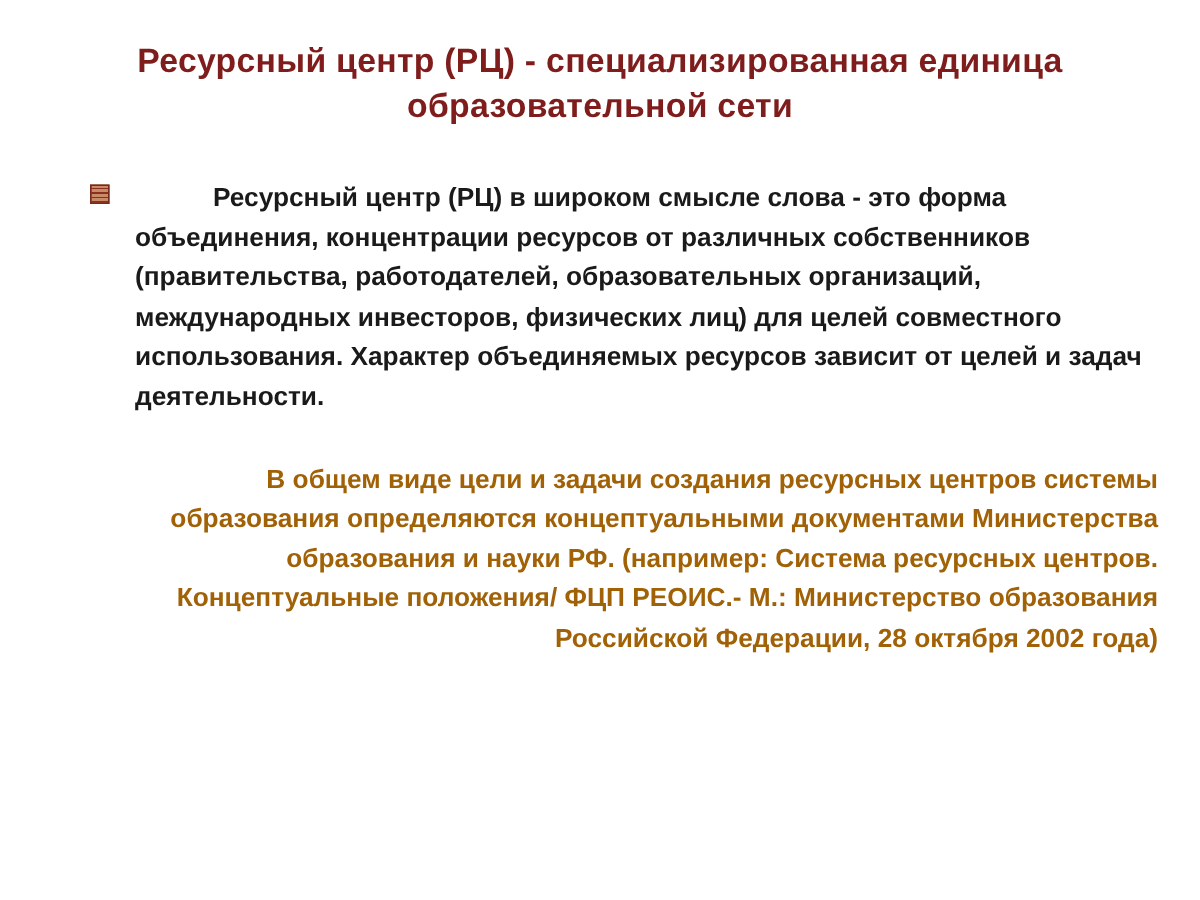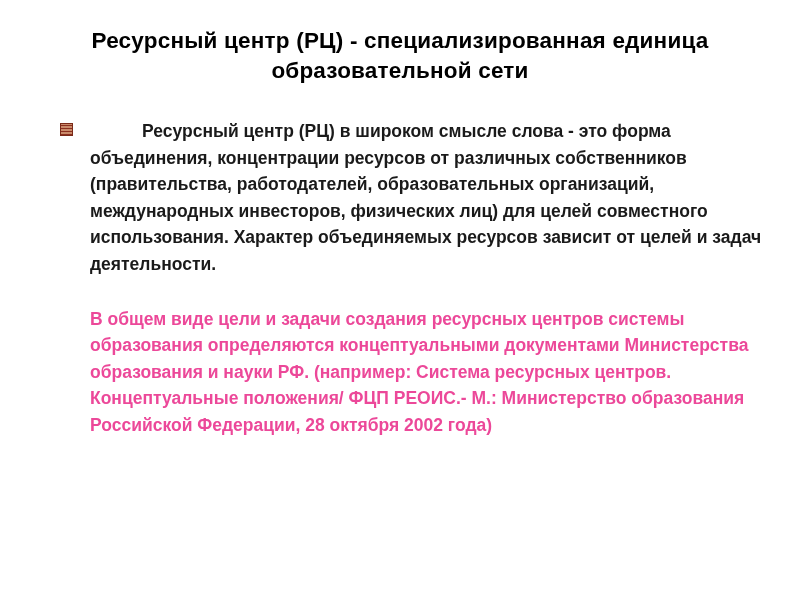--- a/index.html
+++ b/index.html
@@ -20,21 +20,21 @@
     box-sizing: border-box;
   }
   .slide-title {
     position: absolute;
     left: 40px;
     top: 26px;
     width: 720px;
     text-align: center;
     font-size: 22.5px;
     font-weight: bold;
-    color: #000000;
+    color: #7f1d1d;
     line-height: 1.33;
     letter-spacing: 0.2px;
   }
   .body-block {
     position: absolute;
     left: 60px;
     top: 118px;
     width: 712px;
   }
   .para-one {
@@ -60,23 +60,23 @@
   }
   .para-one .indent {
     display: inline-block;
     width: 52px;
   }
   .para-two {
     margin-top: 28px;
     padding-left: 30px;
     font-size: 17.5px;
     font-weight: bold;
-    color: #ec4899;
+    color: #a16207;
     line-height: 1.52;
-    text-align: left;
+    text-align: right;
   }
 </style>
 </head>
 <body>
 
 <div class="slide">
 
   <div class="slide-title">Ресурсный  центр (РЦ)  - специализированная единица  образовательной сети</div>
 
   <div class="body-block">

